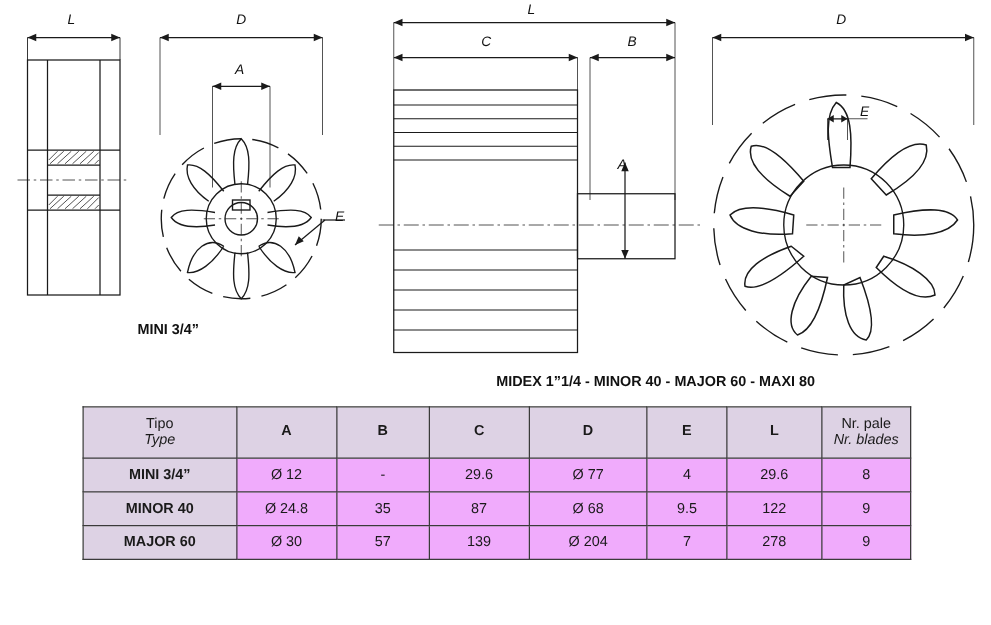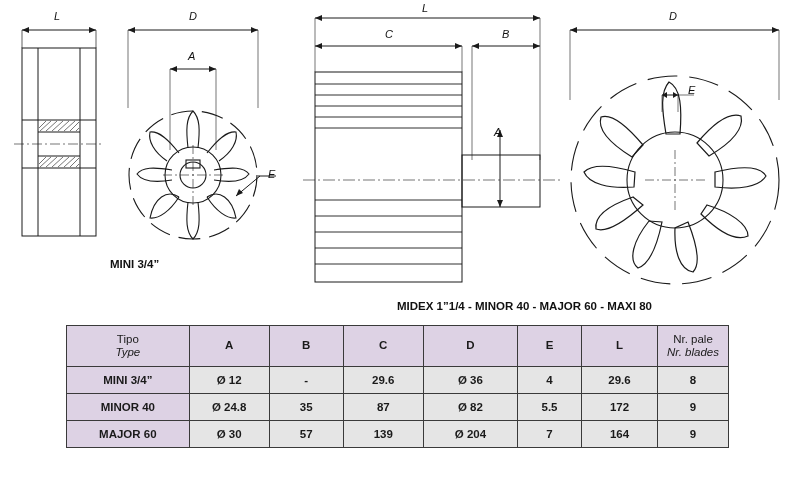--- a/index.html
+++ b/index.html
@@ -70,22 +70,22 @@
   table.spec thead th .ro {
     display: block;
     font-weight: normal;
   }
   table.spec tbody td.name {
     background: #ddd2e4;
     font-weight: bold;
     width: 120px;
   }
   table.spec tbody td {
-    background: #e5e5e5;
-    font-weight: bold;
+    background: #f0abfc;
+    font-weight: normal;
   }
   table.spec th.col-type { width: 120px; }
   table.spec th.col-a { width: 78px; }
   table.spec th.col-b { width: 72px; }
   table.spec th.col-c { width: 78px; }
   table.spec th.col-d { width: 92px; }
   table.spec th.col-e { width: 62px; }
   table.spec th.col-l { width: 74px; }
   table.spec th.col-n { width: 69px; }
 </style>
@@ -301,40 +301,40 @@
           <span class="it">Nr. blades</span>
         </th>
       </tr>
     </thead>
     <tbody>
       <tr>
         <td class="name">MINI 3/4”</td>
         <td>Ø 12</td>
         <td>-</td>
         <td>29.6</td>
-        <td>Ø 36</td>
+        <td>Ø 77</td>
         <td>4</td>
         <td>29.6</td>
         <td>8</td>
       </tr>
       <tr>
         <td class="name">MINOR 40</td>
         <td>Ø 24.8</td>
         <td>35</td>
         <td>87</td>
-        <td>Ø 82</td>
-        <td>5.5</td>
-        <td>172</td>
+        <td>Ø 68</td>
+        <td>9.5</td>
+        <td>122</td>
         <td>9</td>
       </tr>
       <tr>
         <td class="name">MAJOR 60</td>
         <td>Ø 30</td>
         <td>57</td>
         <td>139</td>
         <td>Ø 204</td>
         <td>7</td>
-        <td>164</td>
+        <td>278</td>
         <td>9</td>
       </tr>
     </tbody>
   </table>
 </div>
 
 </body></html>

